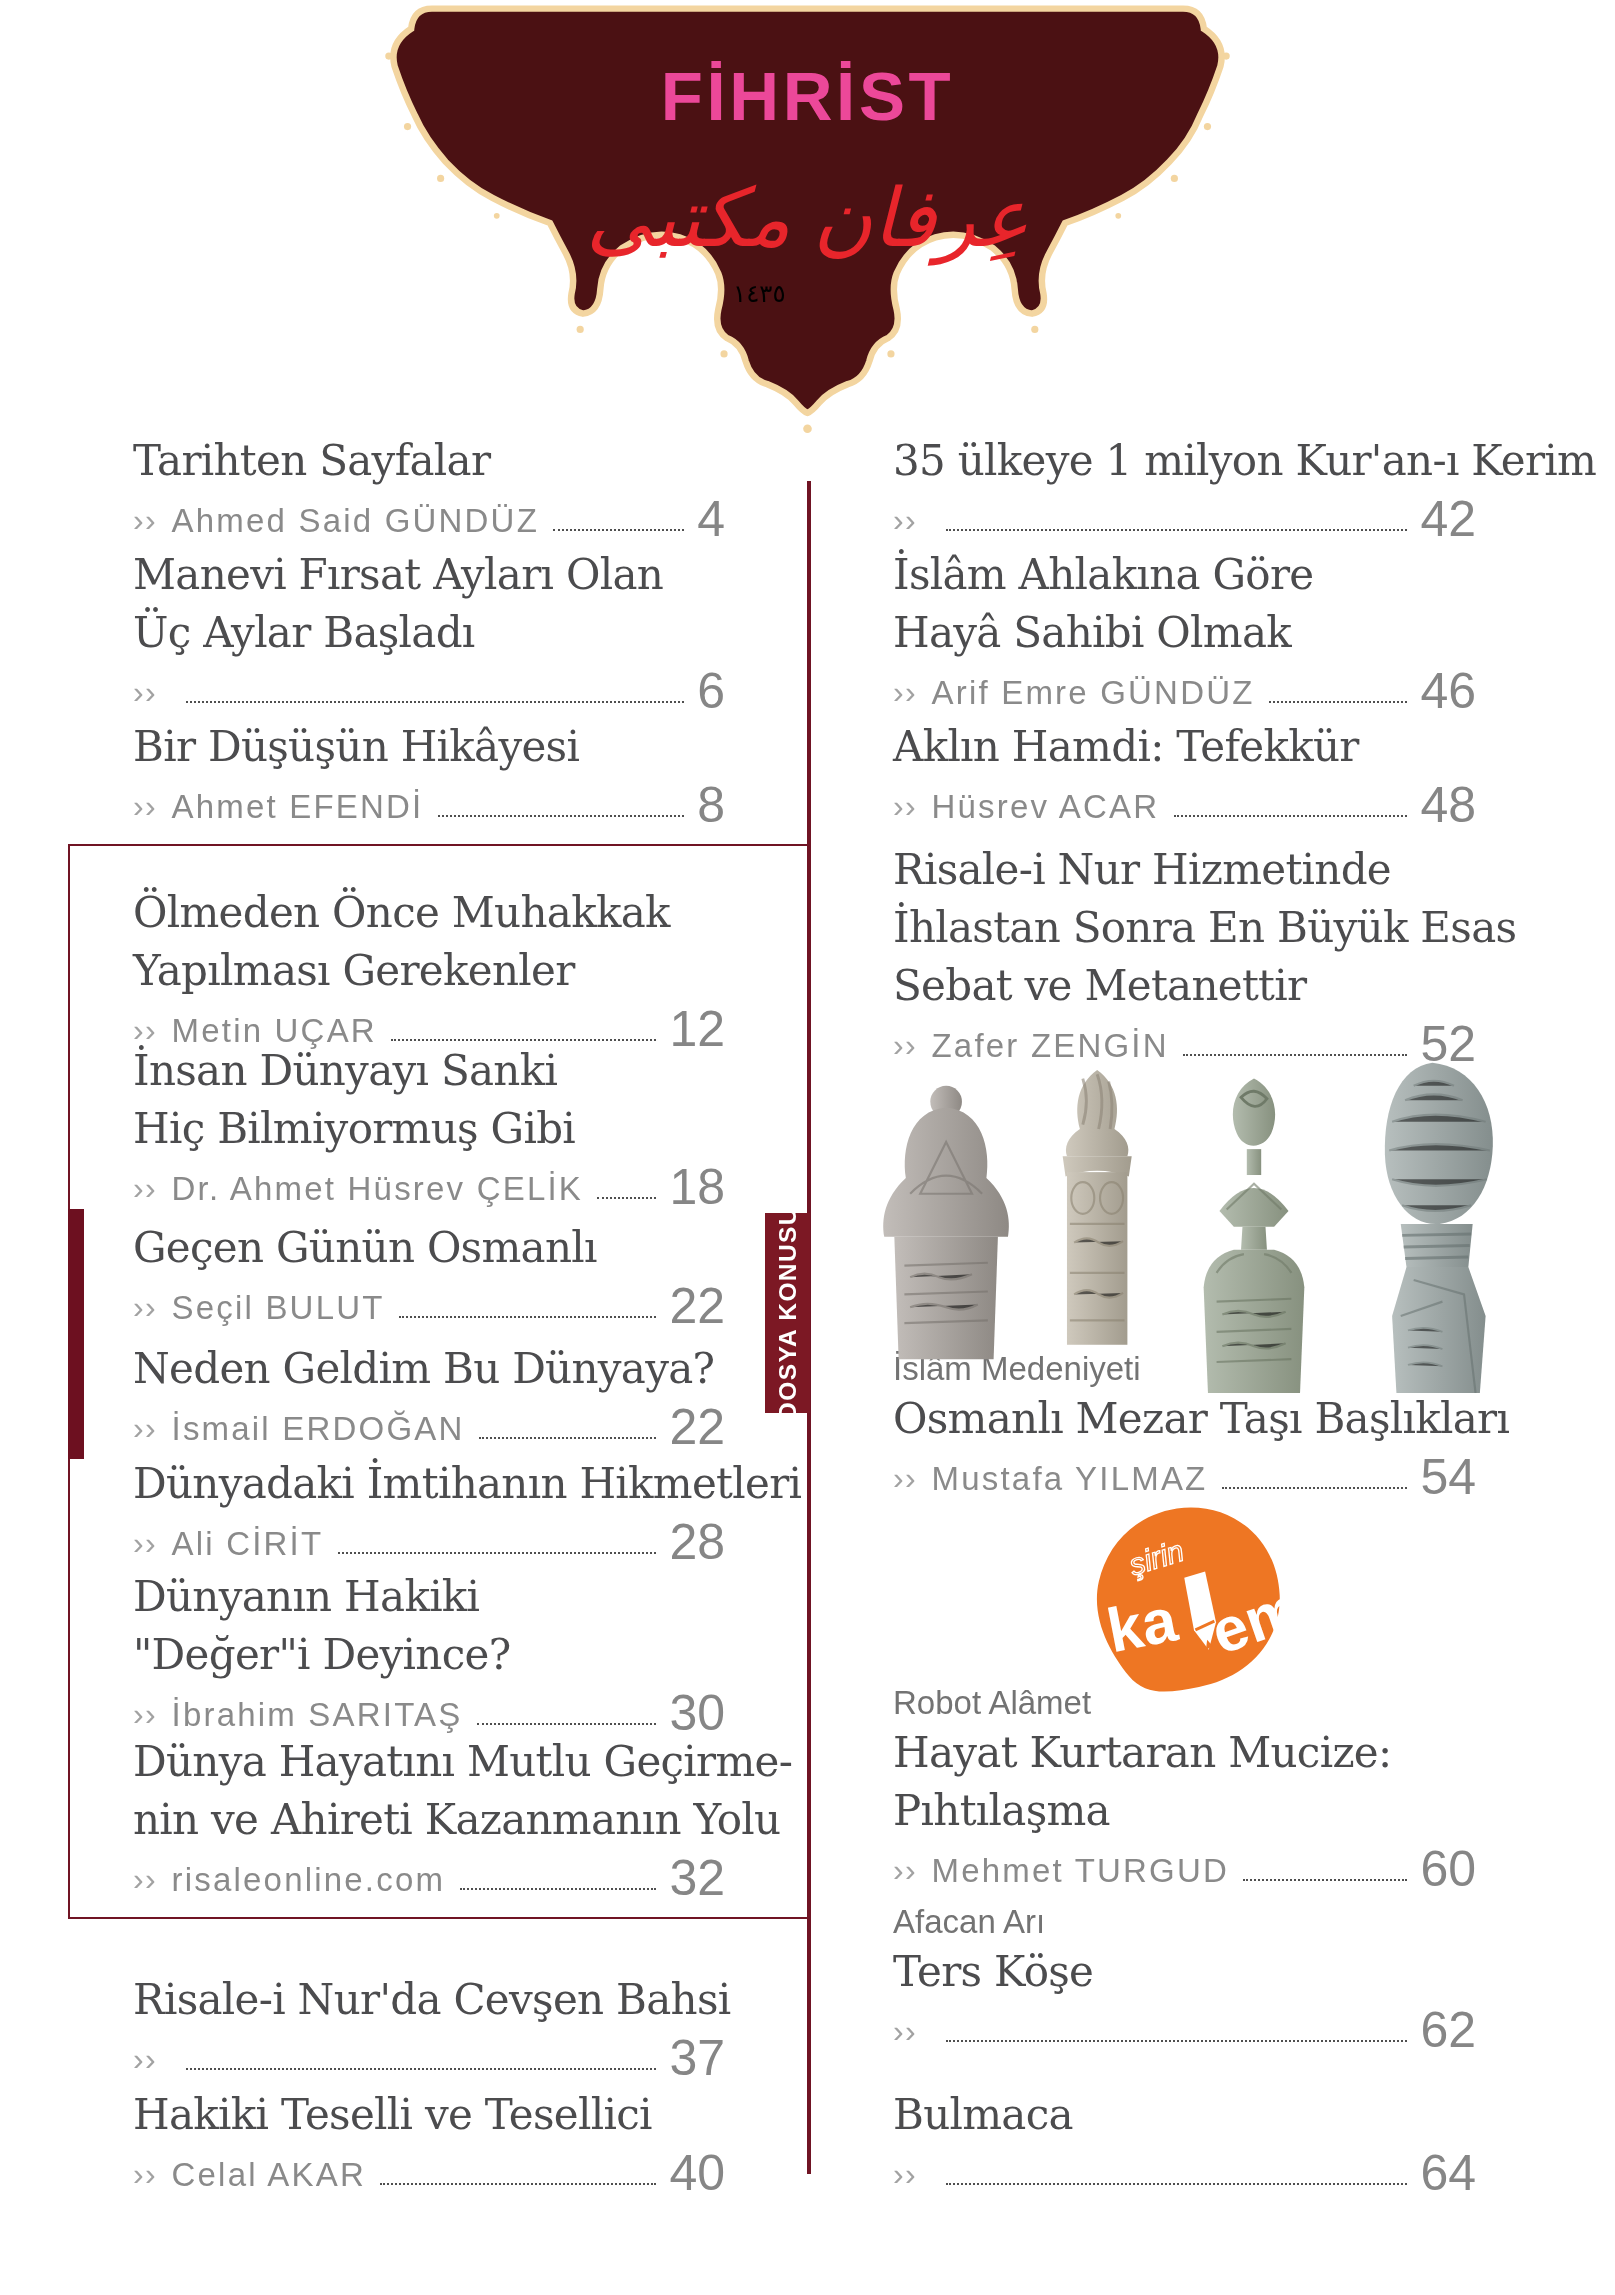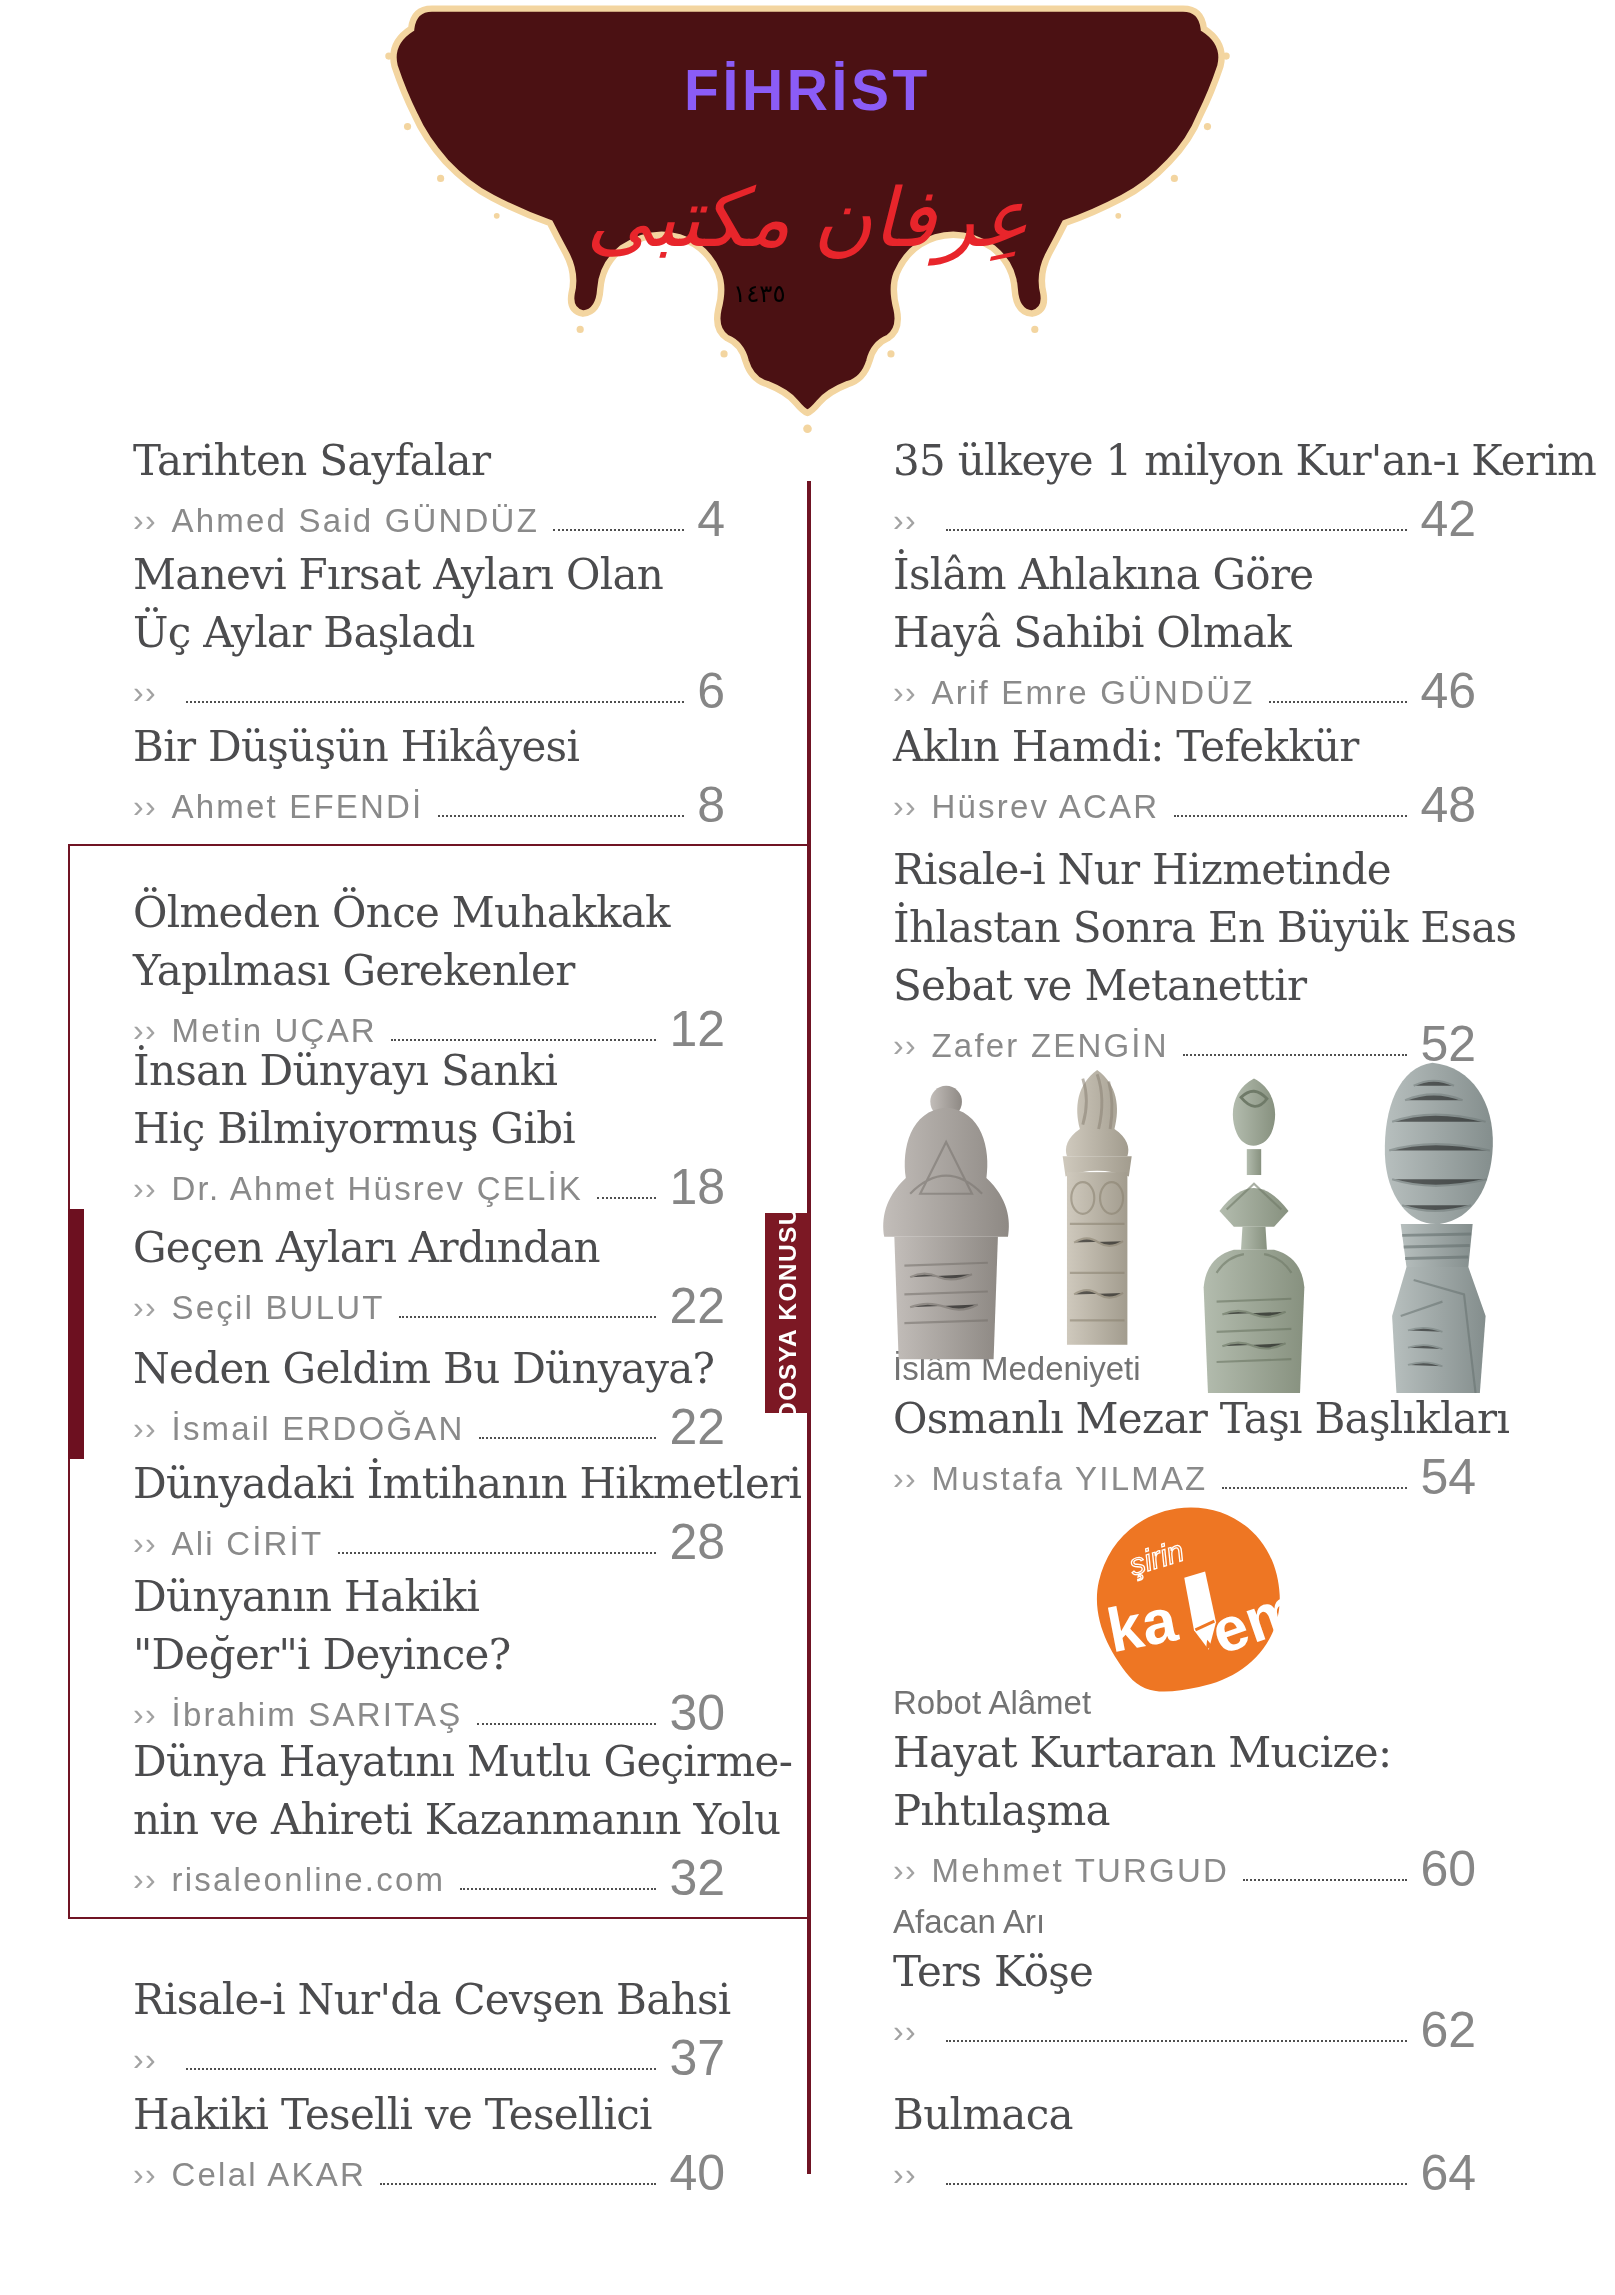--- a/index.html
+++ b/index.html
@@ -2,21 +2,21 @@
 <html style="font-size:11.5px"><head>
 <meta charset="utf-8">
 <style>
   html,body{margin:0;padding:0;background:#ffffff;}
   #page{position:relative;width:1615px;height:2295px;background:#fff;overflow:hidden;
         font-family:"Liberation Sans",sans-serif;}
 
   
   #ornament{position:absolute;left:0;top:0;width:1615px;height:446px;}
   #fihrist{position:absolute;left:0;top:62px;width:1615px;text-align:center;
-           color:#8b5cf6;font-size:57px;font-weight:700;letter-spacing:3.6px;line-height:1;}
+           color:#ec4899;font-size:69px;font-weight:700;letter-spacing:3.6px;line-height:1;}
   #callig{position:absolute;left:0;top:174px;width:1615px;text-align:center;
           color:#e8252b;font-size:81px;line-height:1.1;font-family:Liberation Sans, sans-serif;
           font-style:italic;}
   #callig-year{position:absolute;left:733px;top:279px;color:#000000;font-size:24.5px;
           font-family:"DejaVu Sans",sans-serif;}
 
   
   #divider{position:absolute;left:807px;top:481px;width:3.6px;height:1693px;background:#701424;}
   #dosya-box{position:absolute;left:68px;top:844px;width:742px;height:1075px;
              border:2.9px solid #701424;box-sizing:border-box;background:transparent;}
@@ -139,21 +139,21 @@
       <div class="t">Hiç Bilmiyormuş Gibi</div>
       <div class="meta">
         <span class="chev">››</span>
         <span class="auth">Dr. Ahmet Hüsrev ÇELİK</span>
         <span class="dots"></span>
         <span class="pg">18</span>
       </div>
     </div>
 
     <div class="entry" style="top:1219px">
-      <div class="t">Geçen Ayları Ardından</div>
+      <div class="t">Geçen Günün Osmanlı</div>
       <div class="meta">
         <span class="chev">››</span>
         <span class="auth">Seçil BULUT</span>
         <span class="dots"></span>
         <span class="pg">22</span>
       </div>
     </div>
 
     <div class="entry" style="top:1340px">
       <div class="t">Neden Geldim Bu Dünyaya?</div>

